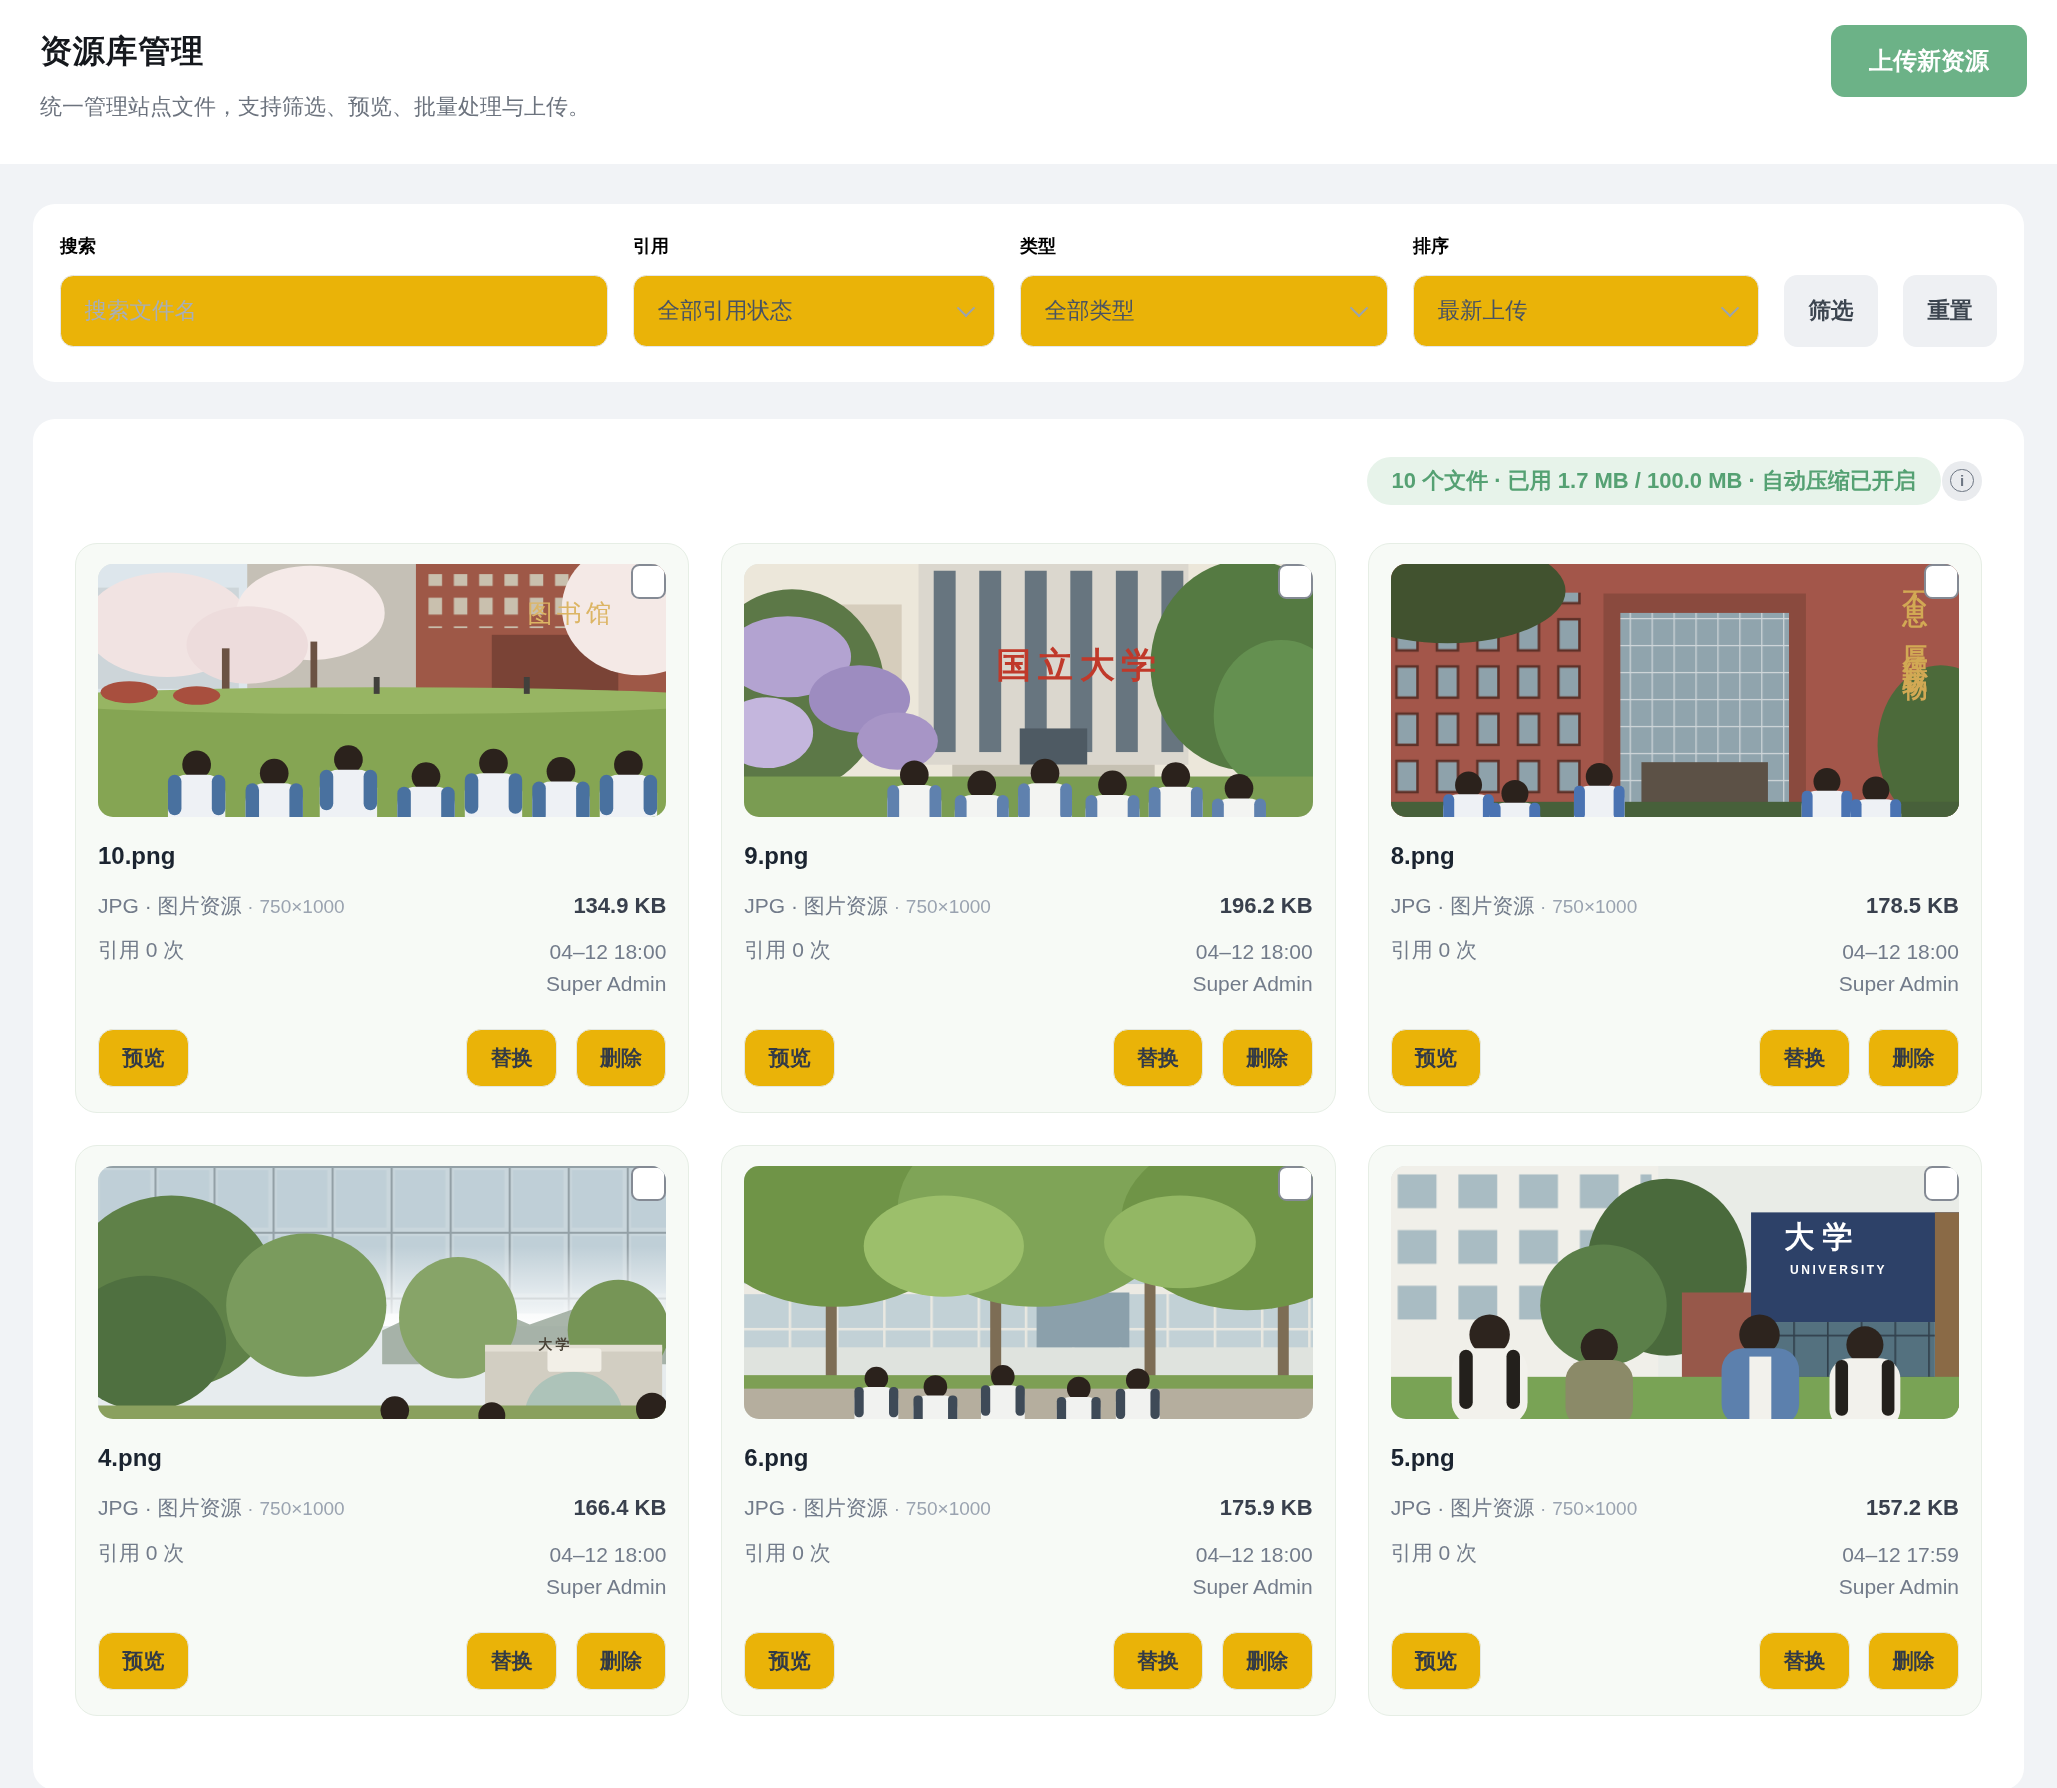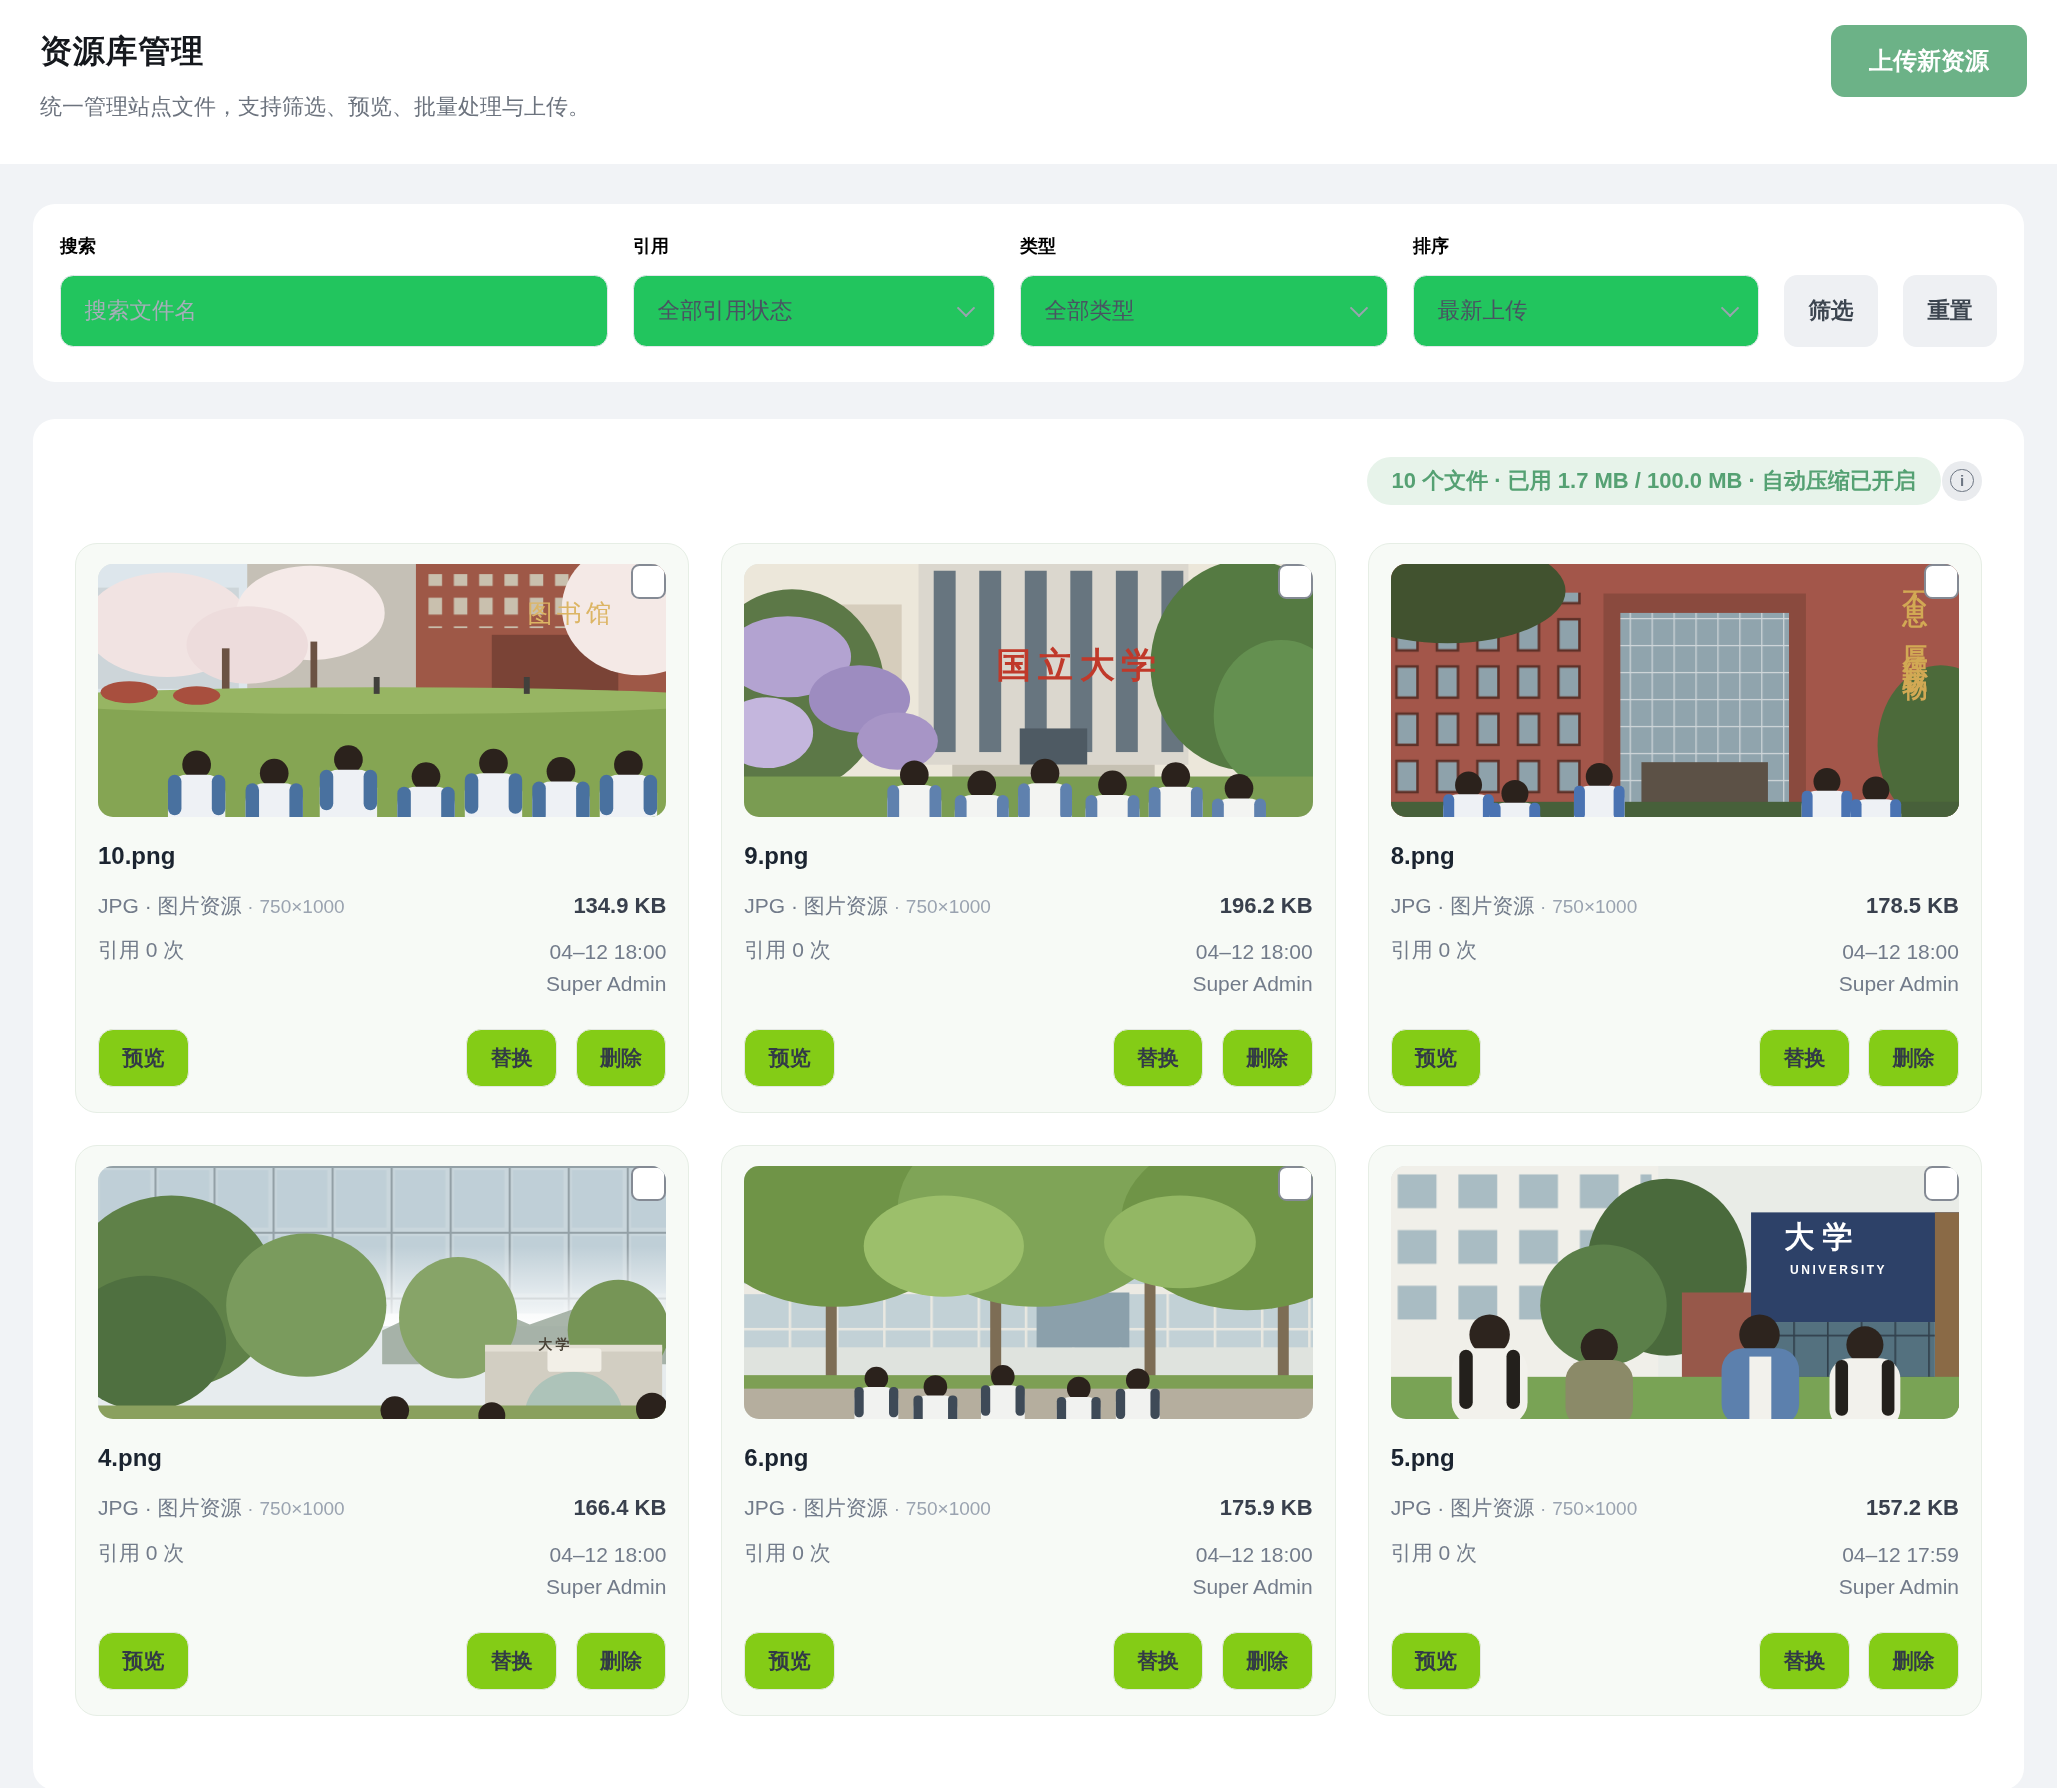--- a/index.html
+++ b/index.html
@@ -12,21 +12,21 @@
   .page-subtitle { margin-top:18.4px; font-size:22px; color:#6c737e; }
   .upload-btn { position:absolute; right:30px; top:25px; background:#6cb287; color:#fff;
     border:none; border-radius:13.4px; height:72px; padding:0 38px; font-size:24px;
     font-weight:700; font-family:inherit; cursor:pointer; }
 
   
   .filterbar { margin:40px 33px 0; background:#fff; border-radius:22px;
     padding:30px 27px 35px; display:flex; gap:25px; align-items:flex-end; }
   .fgroup { display:flex; flex-direction:column; }
   .fgroup .flabel { font-size:18px; font-weight:700; color:#000000; margin-bottom:16.7px;font-family:Liberation Mono, monospace; }
-  .field { height:72px; border:1.7px solid #e4e7ec; border-radius:13.4px; background:#22c55e;
+  .field { height:72px; border:1.7px solid #e4e7ec; border-radius:13.4px; background:#eab308;
     display:flex; align-items:center; padding:0 23.4px; font-size:22.5px; color:#495362;
     font-family:inherit; width:100%; }
   input.field::placeholder { color:#a7aeb9; }
   .g-search { flex:1 1 518px; }
   .g-type  { flex:0 0 368px; }
   .g-ref   { flex:0 0 362px; }
   .g-sort  { flex:0 0 346px; }
   .selectbox { justify-content:space-between; cursor:pointer; }
   .chev { width:13.4px; height:13.4px; border-right:2.5px solid #9aa3af; border-bottom:2.5px solid #9aa3af;
     transform:rotate(45deg) translateY(-3.3px); flex:0 0 auto; }
@@ -58,21 +58,21 @@
   .fname { margin-top:25px; font-size:24px; font-weight:700; color:#1b2430; }
   .meta1 { display:flex; justify-content:space-between; align-items:baseline;
     margin-top:22px; font-size:21px; color:#727b8a; }
   .dims { color:#9aa3b0; font-size:19px; }
   .msize { color:#39404d; font-weight:700; font-size:22px; }
   .meta2 { display:flex; justify-content:space-between; margin-top:16.7px;
     font-size:21px; color:#727b8a; }
   .mright { display:flex; flex-direction:column; align-items:flex-end; line-height:1.5; }
   .actions { display:flex; gap:18.4px; margin-top:30px; }
   .actions .sp { flex:1; }
-  .btn-ghost { background:#84cc16; border:1.7px solid #e4e8e3; border-radius:15px;
+  .btn-ghost { background:#eab308; border:1.7px solid #e4e8e3; border-radius:15px;
     height:58px; padding:0 23.4px; font-size:21px; font-weight:700; color:#323a46;
     font-family:inherit; cursor:pointer; }
 
   
   .ovl { position:absolute; pointer-events:none; }
   .ovl-lib { top:13%; right:9%; color:#dcb564; font-size:25px; font-weight:400; letter-spacing:4.2px; }
   .ovl-guoli { top:31%; left:59%; transform:translateX(-50%); color:#c0392a;
     font-size:35px; font-weight:800; letter-spacing:6.7px; }
   .ovl-motto { top:3%; right:5%; writing-mode:vertical-rl; color:#d2a954;
     font-size:25px; font-weight:700; letter-spacing:10px; line-height:1.25; }

